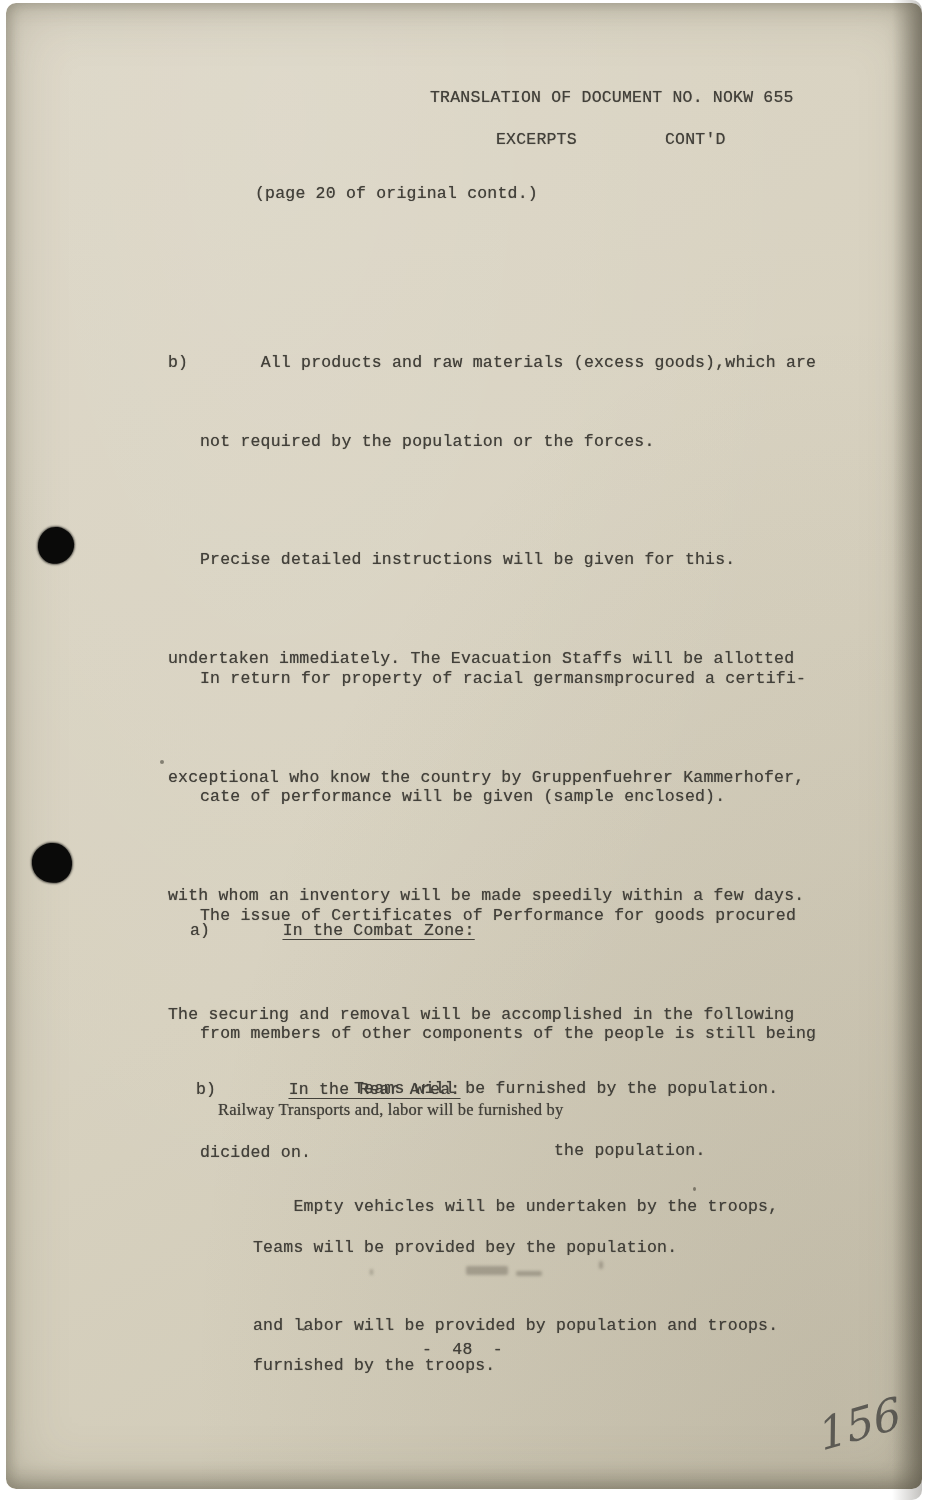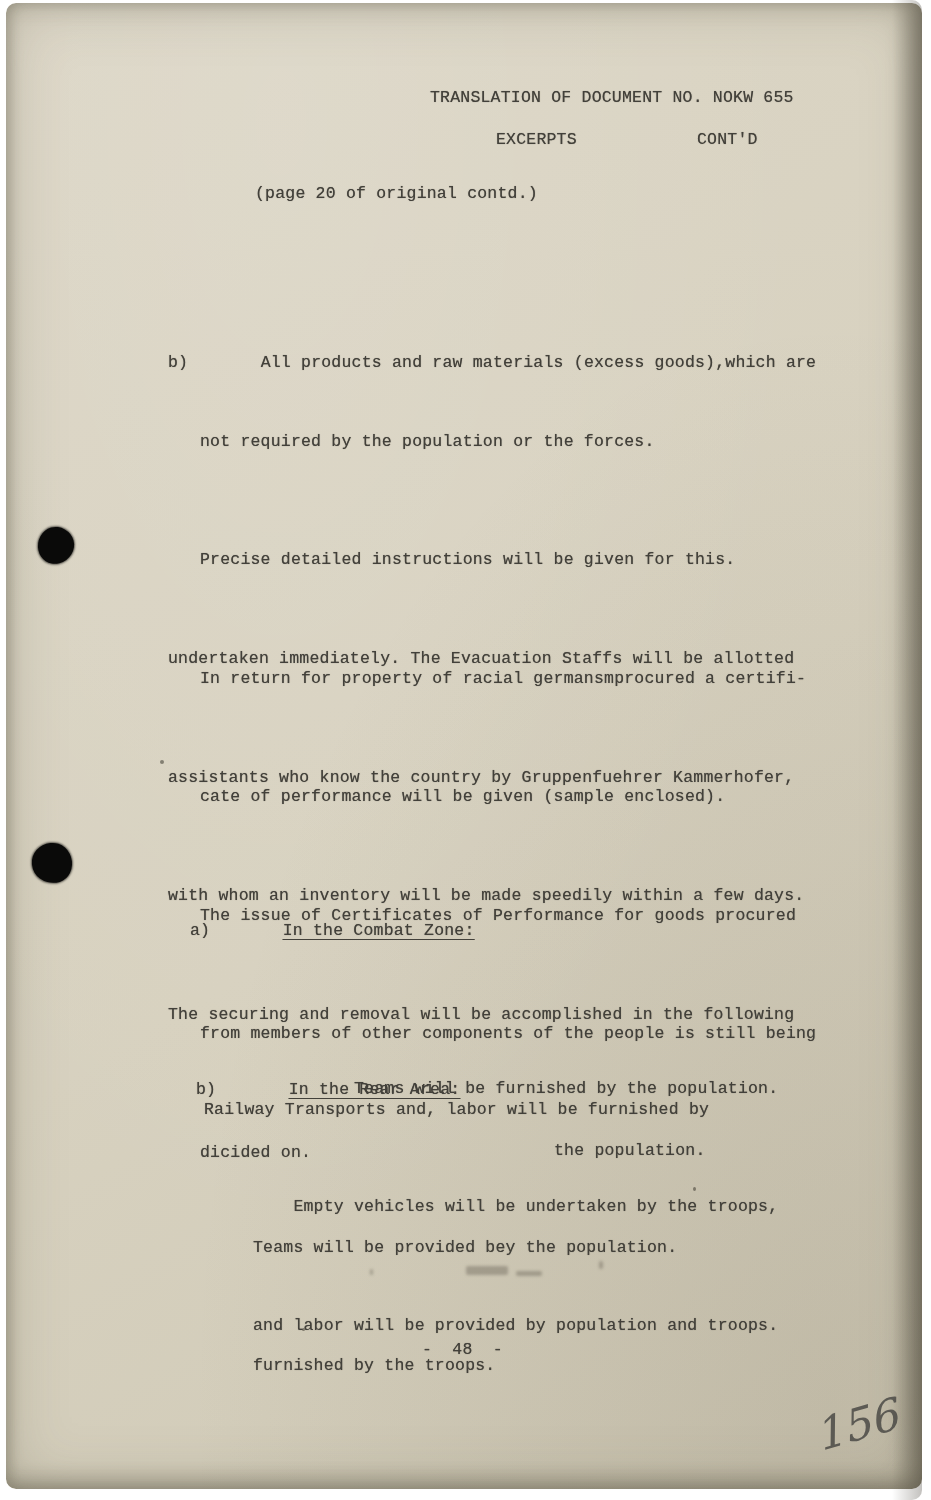--- a/index.html
+++ b/index.html
@@ -84,39 +84,39 @@
 
 <div class="stage">
   <div class="paper"></div>
   <div class="edge-right"></div>
 
   <div class="punch punch1"></div>
   <div class="punch punch2"></div>
 
   <div class="txt" style="left:430px; top:88px;">TRANSLATION OF DOCUMENT NO. NOKW 655</div>
   <div class="txt" style="left:452px; top:130px;margin-left:44px;">EXCERPTS</div>
-  <div class="txt" style="left:665px; top:130px;margin-left:32px;">CONT'D</div>
+  <div class="txt" style="left:665px; top:130px;">CONT'D</div>
   <div class="txt" style="left:255px; top:166px;margin-top:18px;">(page 20 of original contd.)</div>
 
   <div class="txt para" style="left:200px; top:224px;">
     <div class="pline">
       <span class="marker">b)</span><span>All products and raw materials (excess goods),which are</span>
     </div>
     <div class="pline">not required by the population or the forces.</div>
     <div class="pline">Precise detailed instructions will be given for this.</div>
     <div class="pline">In return for property of racial germansmprocured a certifi-</div>
     <div class="pline">cate of performance will be given (sample enclosed).</div>
     <div class="pline">The issue of Certificates of Performance for goods procured</div>
     <div class="pline">from members of other components of the people is still being</div>
     <div class="pline">dicided on.</div>
   </div>
 
   <div class="txt para" style="left:168px; top:560px;">
     <div class="pline">undertaken immediately. The Evacuation Staffs will be allotted</div>
-    <div class="pline">assistants who know the country by Gruppenfuehrer Kammerhofer,</div>
+    <div class="pline">exceptional who know the country by Gruppenfuehrer Kammerhofer,</div>
     <div class="pline">with whom an inventory will be made speedily within a few days.</div>
     <div class="pline">The securing and removal will be accomplished in the following</div>
   </div>
 
   <div class="txt para" style="left:222px; top:792px;">
     <div class="pline">
       <span class="marker">a)</span><span class="underlined">In the Combat Zone:</span>
     </div>
     <div style="margin-left:31px;text-align:right;">
       <div class="pline">Teams will be furnished by the population.</div>
@@ -128,21 +128,21 @@
   <div class="txt para" style="left:228px; top:951px;">
     <div class="pline">
       <span class="marker">b)</span><span class="underlined">In the Rear Area:</span>
     </div>
     <div style="margin-left:25px;">
       <div class="pline">Teams will be provided bey the population.</div>
       <div class="pline">furnished by the troops.</div>
     </div>
   </div>
 
-  <div class="txt" style="left:204px; top:1100px;">Railway Transports and, labor will be furnished by</div>
+  <div class="txt" style="left:218px; top:1100px;font-family:Liberation Serif, serif;">Railway Transports and, labor will be furnished by</div>
   <div class="txt" style="left:520px; top:1141px;margin-left:34px;">the population.</div>
 
   <div class="smudge" style="left:466px; top:1266px; width:42px; height:9px;"></div>
   <div class="smudge" style="left:516px; top:1271px; width:26px; height:5px;"></div>
   <div class="smudge" style="left:599px; top:1261px; width:4px; height:8px;"></div>
   <div class="smudge" style="left:370px; top:1269px; width:3px; height:6px;"></div>
   <div class="speck" style="left:693px; top:1187px; width:3px; height:4px;"></div>
   <div class="speck" style="left:160px; top:760px; width:4px; height:4px;"></div>
   <div class="speck" style="left:302px; top:1328px; width:3px; height:3px;"></div>
 

